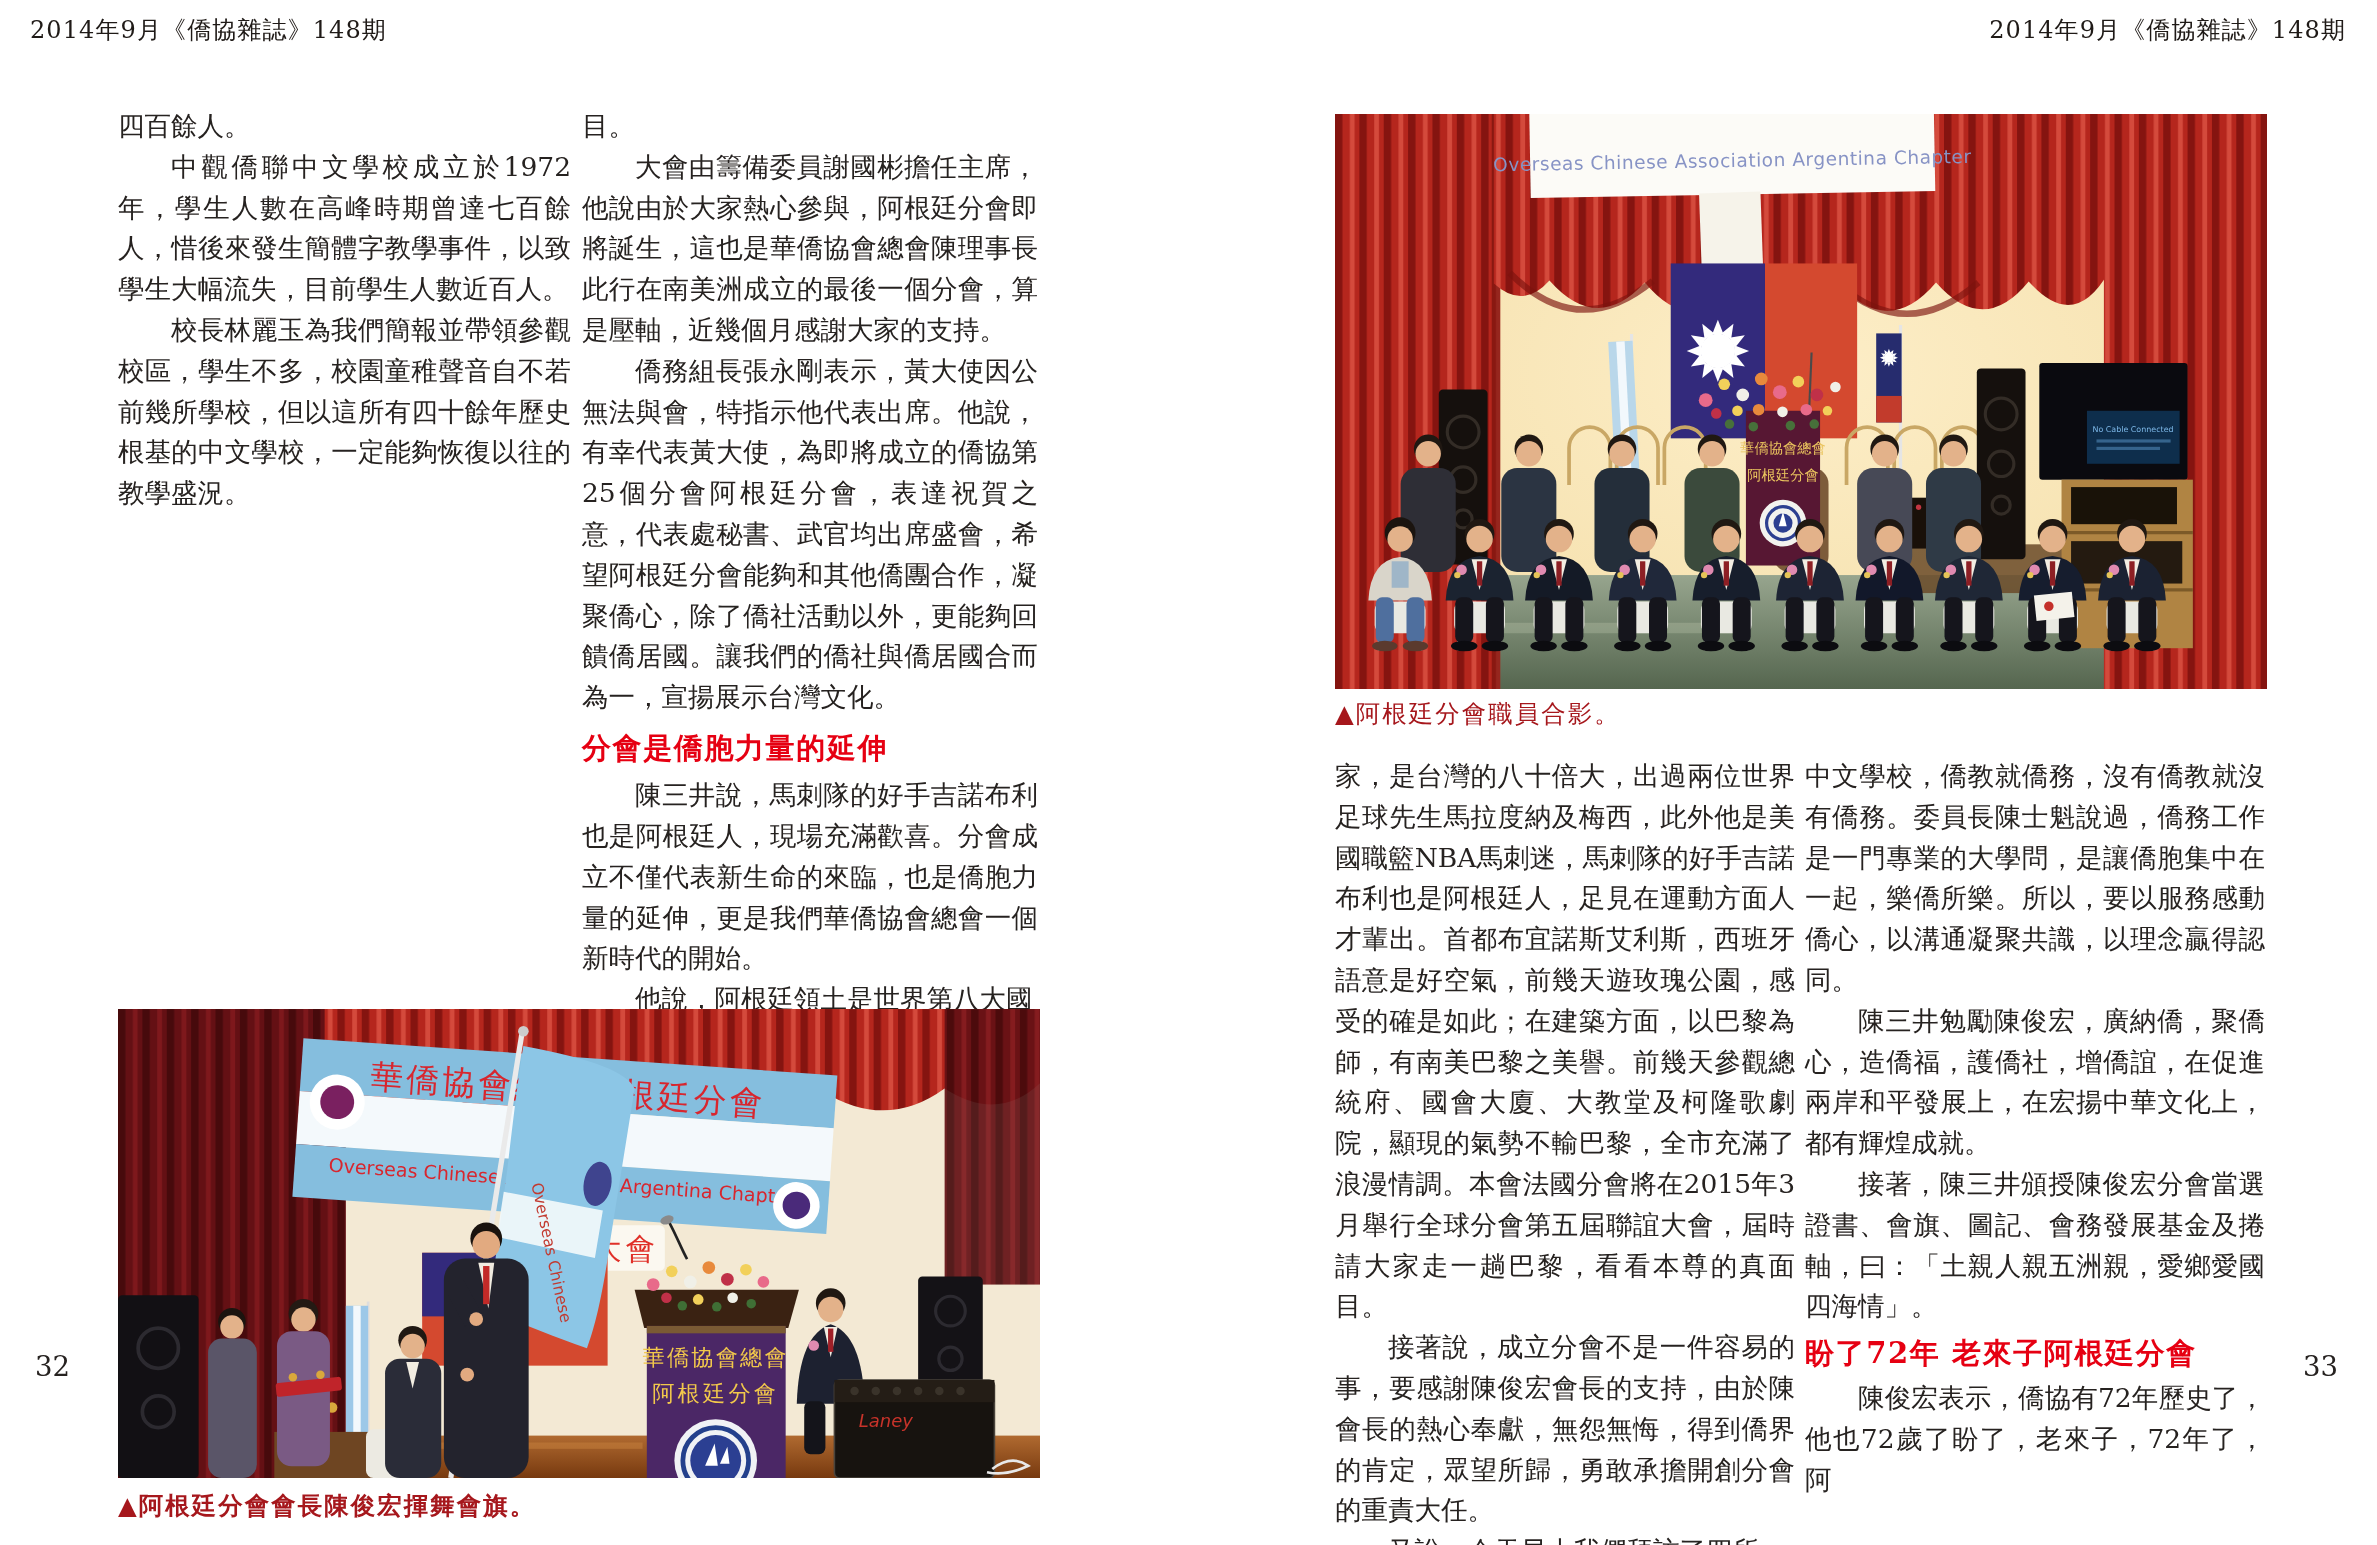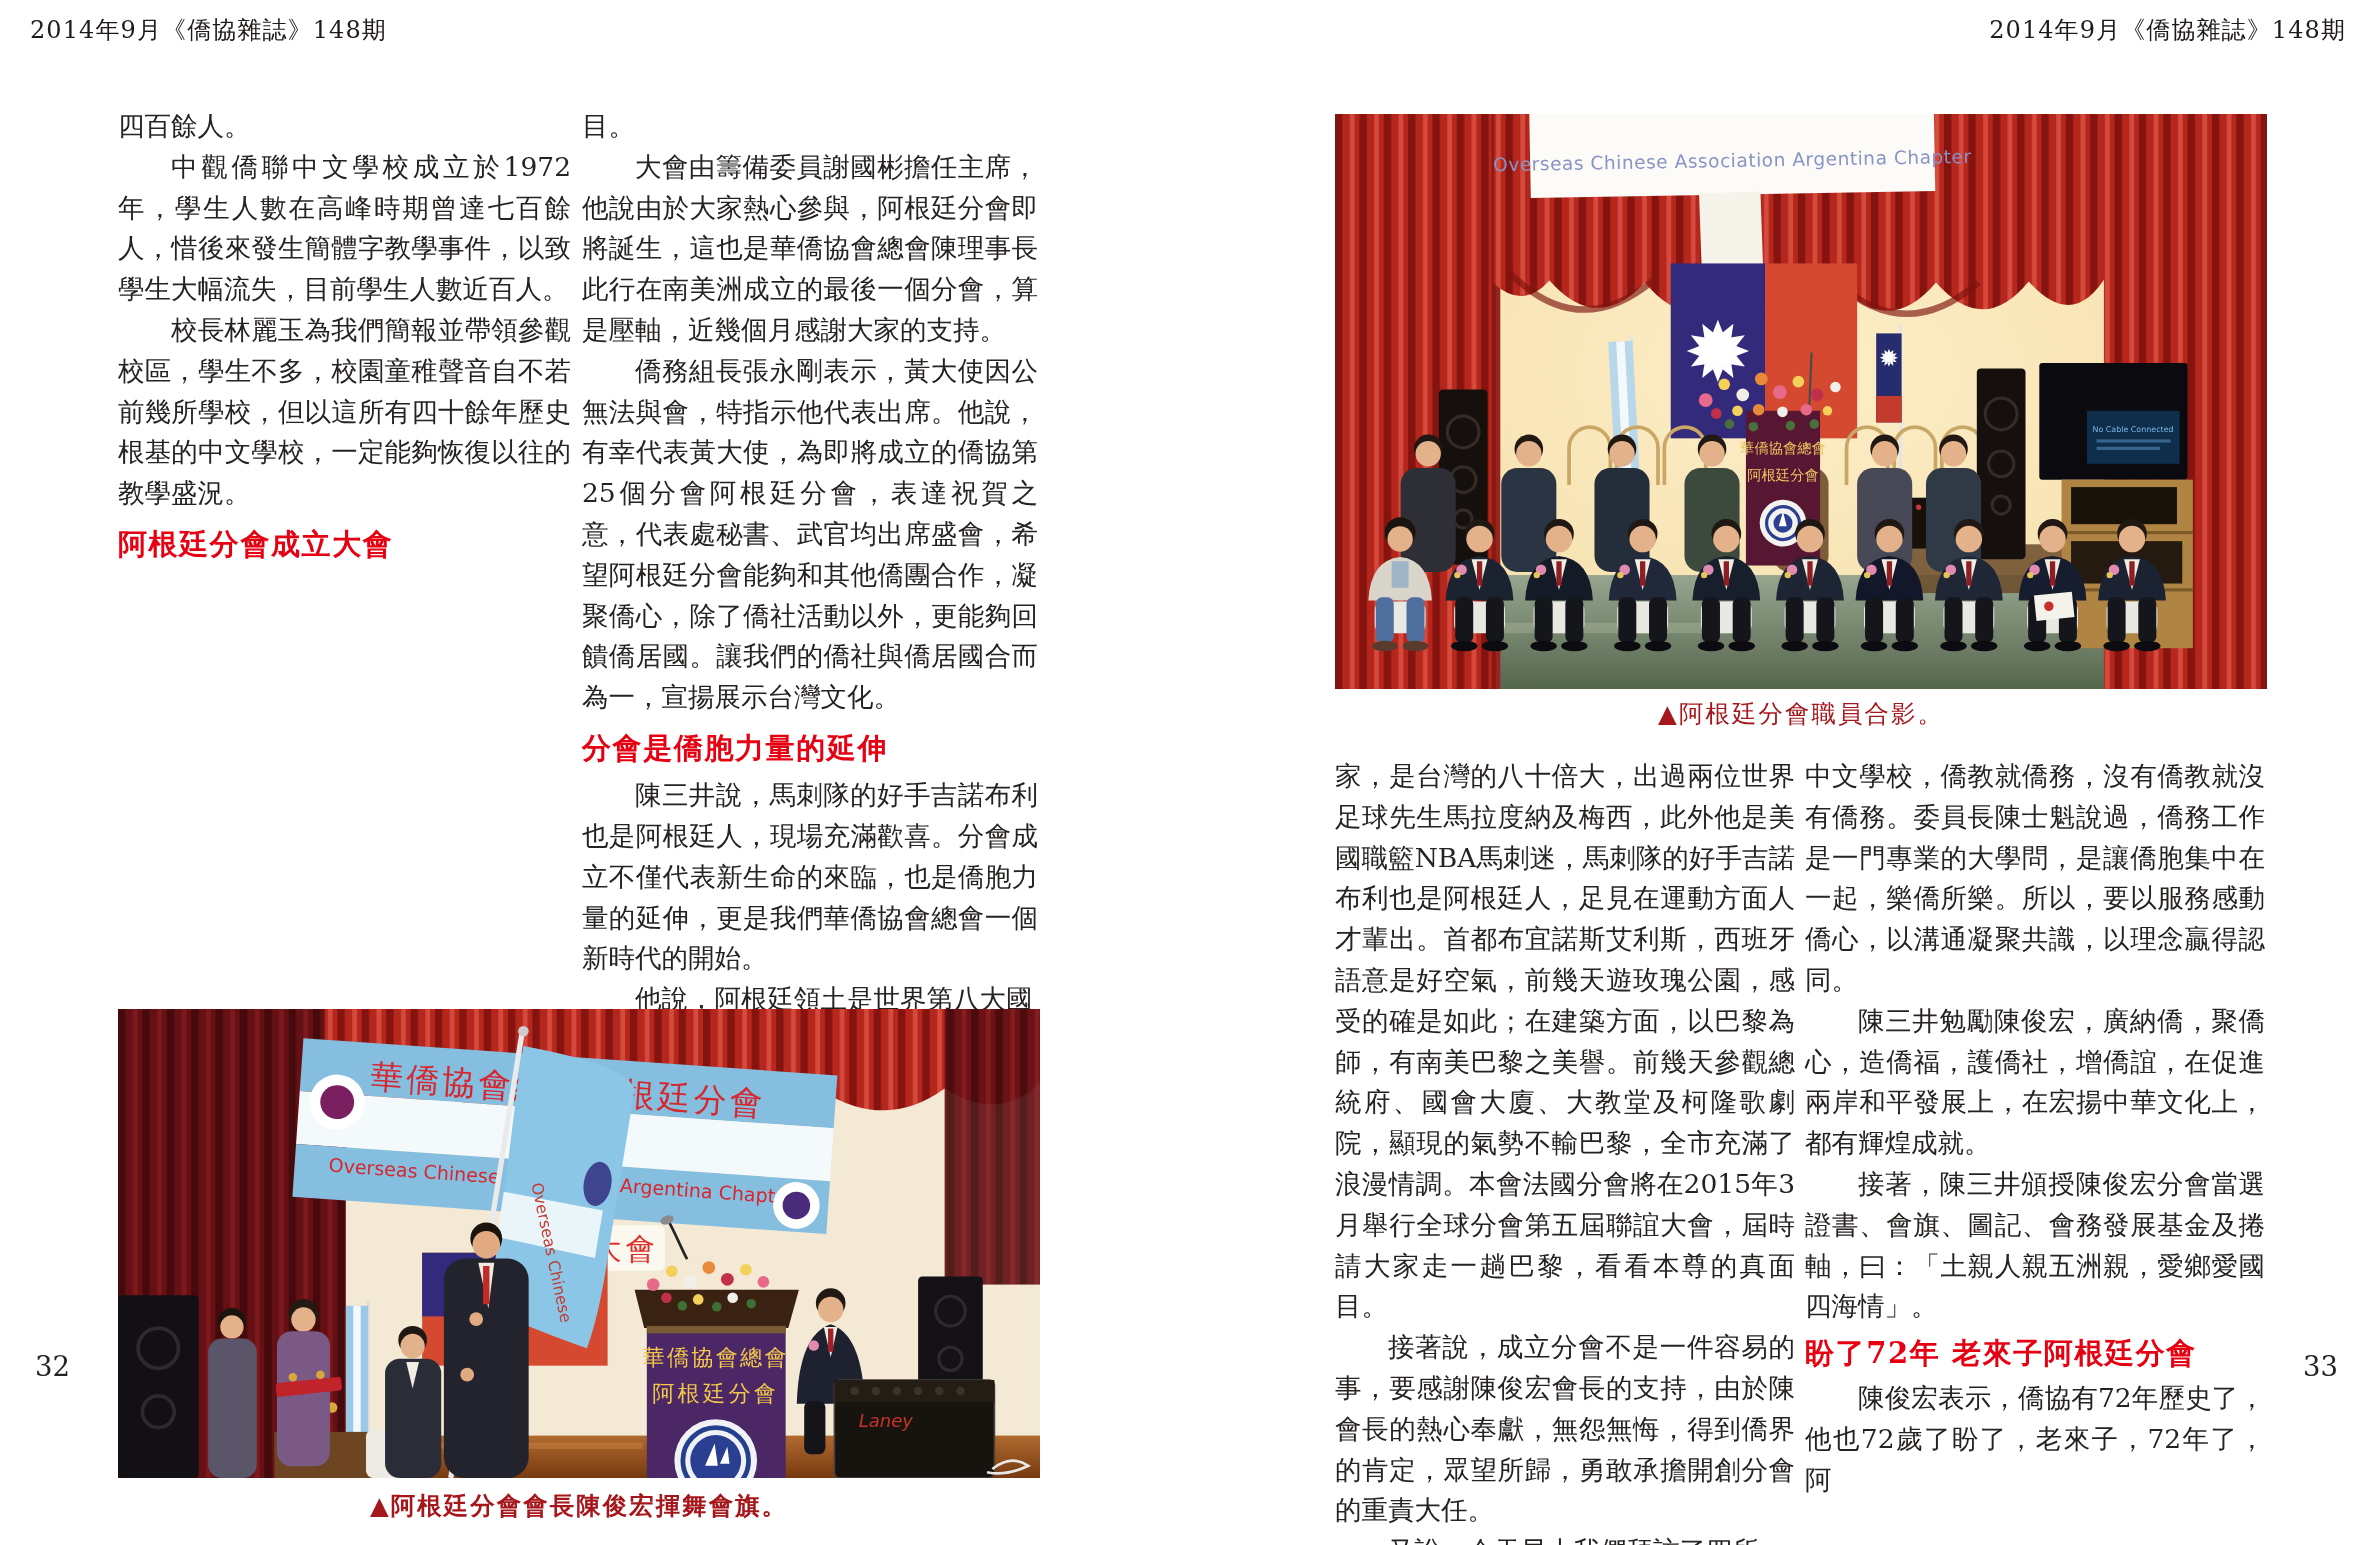--- a/index.html
+++ b/index.html
@@ -9,21 +9,21 @@
   .rh-left{left:30px;}
   .rh-right{right:31px;}
   .col{position:absolute;font-size:26.5px;line-height:1.54;text-align:justify;color:#262220;}
   .col p{margin:0;}
   p.para{text-indent:2em;}
   p.cont{text-indent:0;}
   p.hred{color:#e60012;font-weight:bold;font-size:29px;letter-spacing:1.6px;text-indent:0;margin:8.5px 0 4.2px 0;}
   .tight p.hred{margin:4.2px 0 2.1px 0;}
   .photo{position:absolute;overflow:hidden;background:#ccc;}
   .photo svg{display:block;width:100%;height:100%;}
-  .cap{position:absolute;color:#a6171c;font-size:24.4px;letter-spacing:2.1px;text-align:center;white-space:nowrap;}
+  .cap{position:absolute;color:#a6171c;font-size:24.4px;letter-spacing:2.1px;text-align:left;white-space:nowrap;}
   .pagenum{position:absolute;font-size:27.5px;color:#262220;}
   svg text{font-family:"DejaVu Sans","Liberation Sans",sans-serif;}
   .defsonly{position:absolute;width:0;height:0;}
 </style>
 </head>
 <body>
 
 <svg class="defsonly" aria-hidden="true">
   <defs>
     <pattern id="pleatB" width="46" height="64" patternUnits="userSpaceOnUse">
@@ -93,21 +93,20 @@
 
 <div class="page">
 
   <div class="runhead rh-left">2014年9月《僑協雜誌》148期</div>
   <div class="runhead rh-right">2014年9月《僑協雜誌》148期</div>
 
   <div class="col" style="left:118px;top:106px;width:453px;">
     <p class="cont">四百餘人。</p>
     <p class="para">中觀僑聯中文學校成立於1972年，學生人數在高峰時期曾達七百餘人，惜後來發生簡體字教學事件，以致學生大幅流失，目前學生人數近百人。</p>
     <p class="para">校長林麗玉為我們簡報並帶領參觀校區，學生不多，校園童稚聲音自不若前幾所學校，但以這所有四十餘年歷史根基的中文學校，一定能夠恢復以往的教學盛況。</p>
-    <p class="hred">阿根廷分會成立大會</p>
   </div>
 
   <div class="col" style="left:582px;top:106px;width:456px;">
     <p class="cont">目。</p>
     <p class="para">大會由籌備委員謝國彬擔任主席，他說由於大家熱心參與，阿根廷分會即將誕生，這也是華僑協會總會陳理事長此行在南美洲成立的最後一個分會，算是壓軸，近幾個月感謝大家的支持。</p>
     <p class="para">僑務組長張永剛表示，黃大使因公無法與會，特指示他代表出席。他說，有幸代表黃大使，為即將成立的僑協第25個分會阿根廷分會，表達祝賀之意，代表處秘書、武官均出席盛會，希望阿根廷分會能夠和其他僑團合作，凝聚僑心，除了僑社活動以外，更能夠回饋僑居國。讓我們的僑社與僑居國合而為一，宣揚展示台灣文化。</p>
     <p class="hred">分會是僑胞力量的延伸</p>
     <p class="para">陳三井說，馬刺隊的好手吉諾布利也是阿根廷人，現場充滿歡喜。分會成立不僅代表新生命的來臨，也是僑胞力量的延伸，更是我們華僑協會總會一個新時代的開始。</p>
     <p class="para">他說，阿根廷領土是世界第八大國</p>
   </div>

